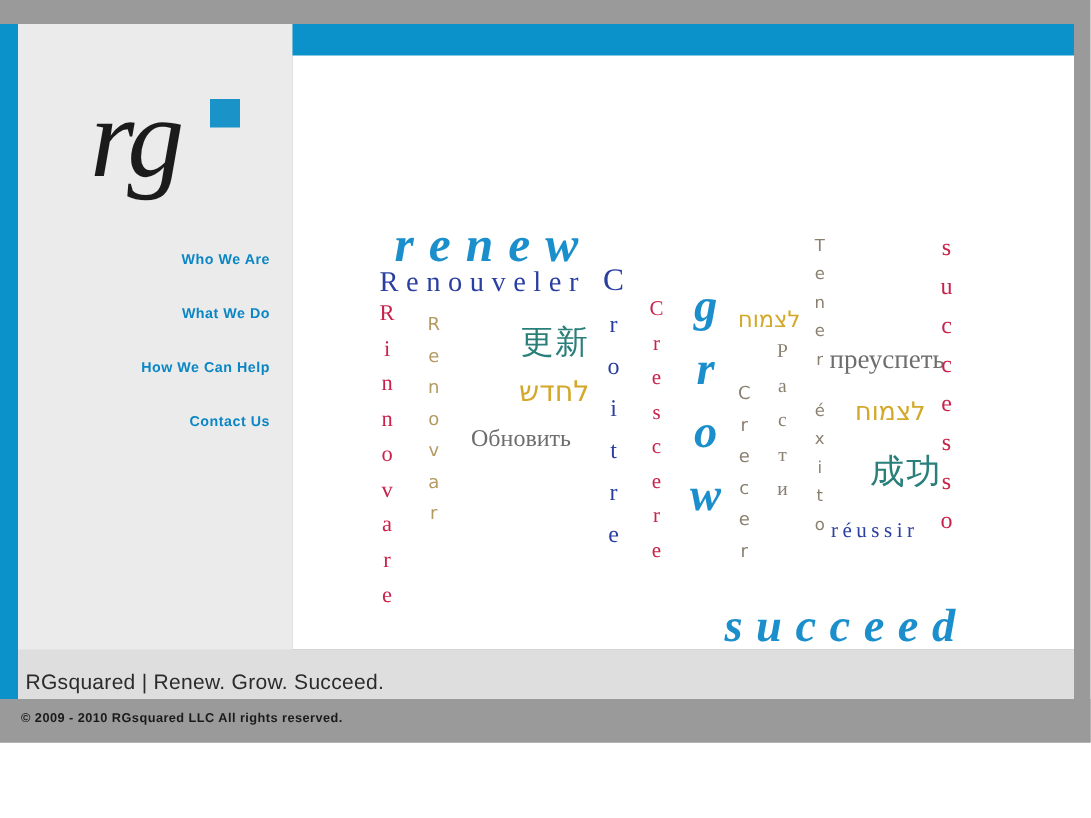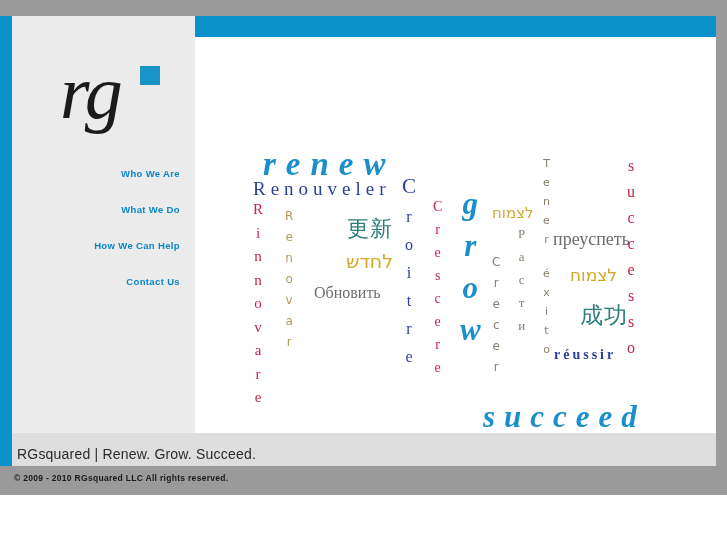--- a/index.html
+++ b/index.html
@@ -326,21 +326,21 @@
         <span style="text-transform:lowercase;">S</span>
         <span>u</span>
         <span>c</span>
         <span>c</span>
         <span>e</span>
         <span>s</span>
         <span>s</span>
         <span>o</span>
       </div>
 
-      <div class="w serif" style="left:359px; top:332px; font-size:14px; color:#2a3fa0; letter-spacing:3px;font-weight:bold;">réussir</div>
+      <div class="w serif" style="left:359px; top:332px; font-size:14px; color:#2a3fa0; letter-spacing:3px;">réussir</div>
 
       <div class="w serif" style="left:288px; top:348px; font-size:31px; font-style:italic; font-weight:bold; color:#1a8fcc; letter-spacing:9px;margin-top:37px;">succeed</div>
 
     </div>
 
     <div id="footer-light"></div>
   </div>
 
   <div id="footer-tag">RGsquared | Renew.  Grow.  Succeed.</div>
 

